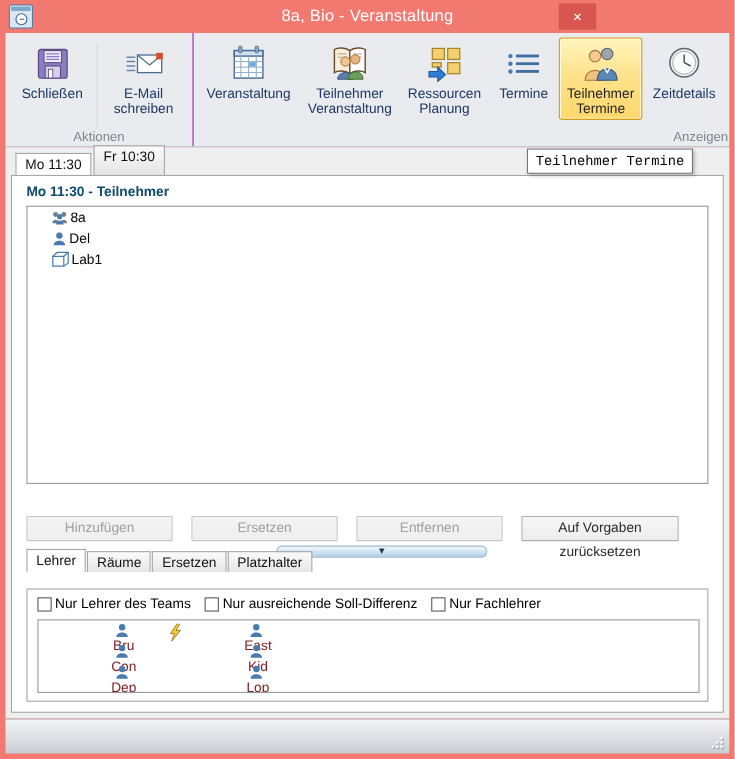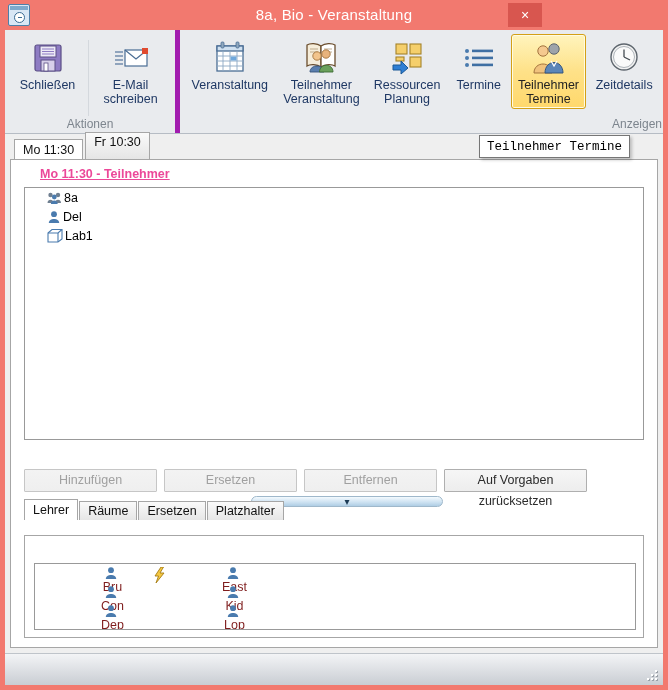--- a/index.html
+++ b/index.html
@@ -95,21 +95,21 @@
     position: absolute;
     left: 0; top: 0;
     display: flex;
     height: 103px;
   }
   .rgroup {
     position: relative;
     height: 103px;
     box-sizing: border-box;
   }
-  .rgroup + .rgroup { border-left: 5px solid #a21caf; }
+  .rgroup + .rgroup { border-left: 1px solid #a21caf; }
   .rgroup-items {
     display: flex;
     align-items: flex-start;
     height: 86px;
     padding-top: 4px;
   }
   .rgroup-label {
     position: absolute;
     bottom: 2px;
     width: 100%;
@@ -195,25 +195,24 @@
     position: absolute;
     left: 5px; top: 25px;
     width: 648px; height: 489px;
     background: #FFFFFF;
     border: 1px solid #A6A6A6;
     box-sizing: border-box;
   }
 
   .section-title {
     position: absolute;
-    left: 29px; top: 7px;
+    left: 13px; top: 7px;
     font-size: 12.5px;
     font-weight: bold;
-    color: #ec4899;
-    text-decoration: underline;
+    color: #0c4a6e;
   }
 
   .listbox {
     position: absolute;
     border: 1px solid #999999;
     background: #FFFFFF;
     box-sizing: border-box;
     overflow: hidden;
   }
   #participants-list {
@@ -231,21 +230,21 @@
     cursor: default;
   }
   .list-row .lbl { margin-left: 2px; }
 
   
   .btnrow {
     position: absolute;
     left: 13px; top: 309px;
     width: 620px;
     display: flex;
-    gap: 7px;
+    gap: 17px;
   }
   .btn {
     height: 23px;
     line-height: 21px;
     font-size: 12.5px;
     text-align: center;
     border: 1px solid #AFAFAF;
     background: linear-gradient(to bottom, #F6F6F6, #EDEDED);
     color: #2B2B2B;
     box-sizing: border-box;
@@ -621,20 +620,34 @@
       </div>
 
       <div class="bottom-tabstrip">
         <div class="tab selected">Lehrer</div>
         <div class="tab">Räume</div>
         <div class="tab">Ersetzen</div>
         <div class="tab">Platzhalter</div>
       </div>
 
       <div class="bottom-page">
+        <div class="filter-row">
+          <label class="cb">
+            <span class="box"></span>
+            <span>Nur Lehrer des Teams</span>
+          </label>
+          <label class="cb">
+            <span class="box"></span>
+            <span>Nur ausreichende Soll-Differenz</span>
+          </label>
+          <label class="cb">
+            <span class="box"></span>
+            <span>Nur Fachlehrer</span>
+          </label>
+        </div>
 
         <div class="listbox" id="teacher-list">
           <div class="teacher-columns">
             <div class="tcol first">
               <div class="trow">
                 <span>
                   <svg width="14" height="14" viewBox="0 0 14 14">
                       <circle cx="7" cy="4.2" r="2.9" fill="#4A7BAE"></circle>
                       <path d="M1.8 13 C1.8 7.6 12.2 7.6 12.2 13 Z" fill="#4A7BAE"></path>
                     </svg>

